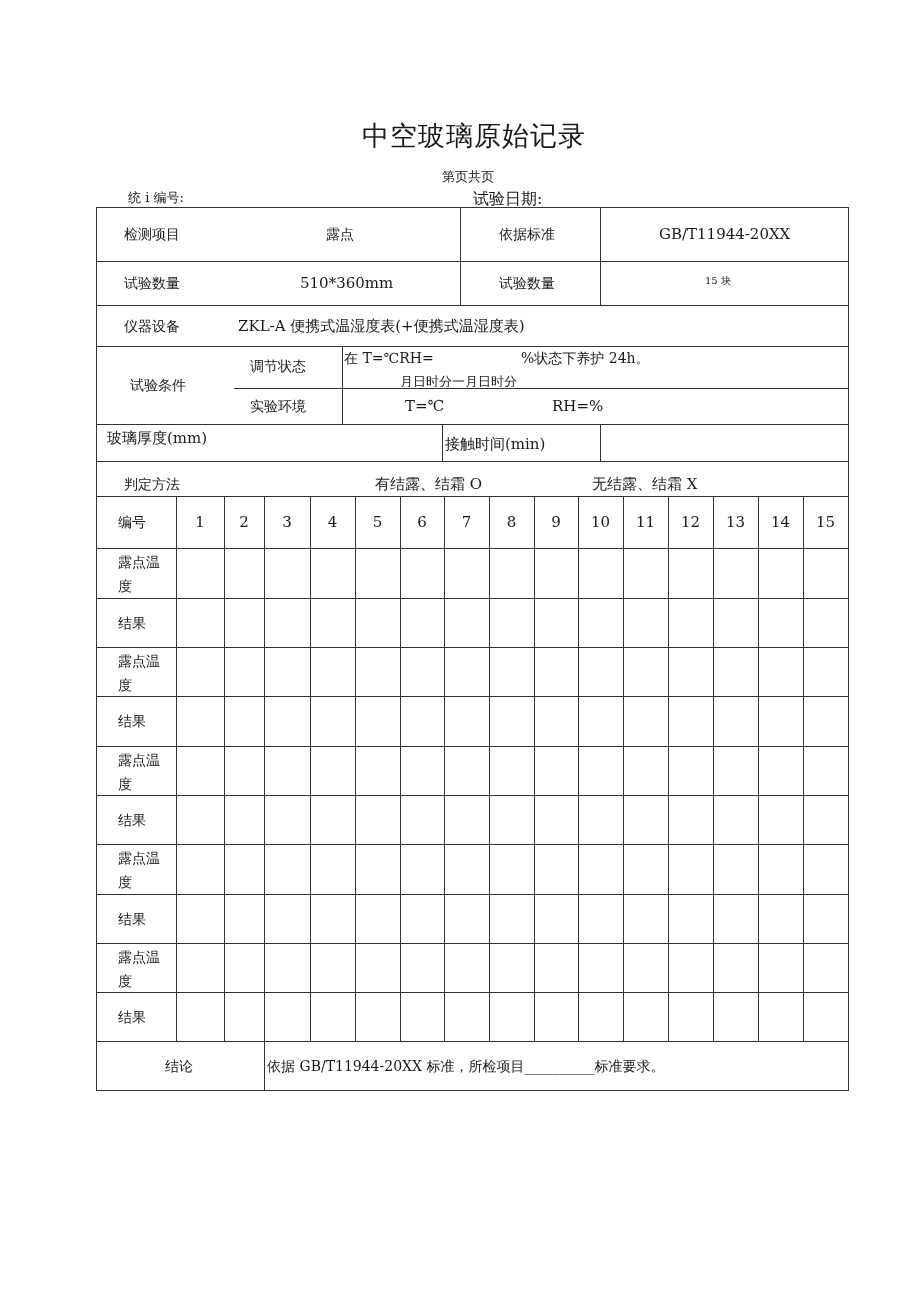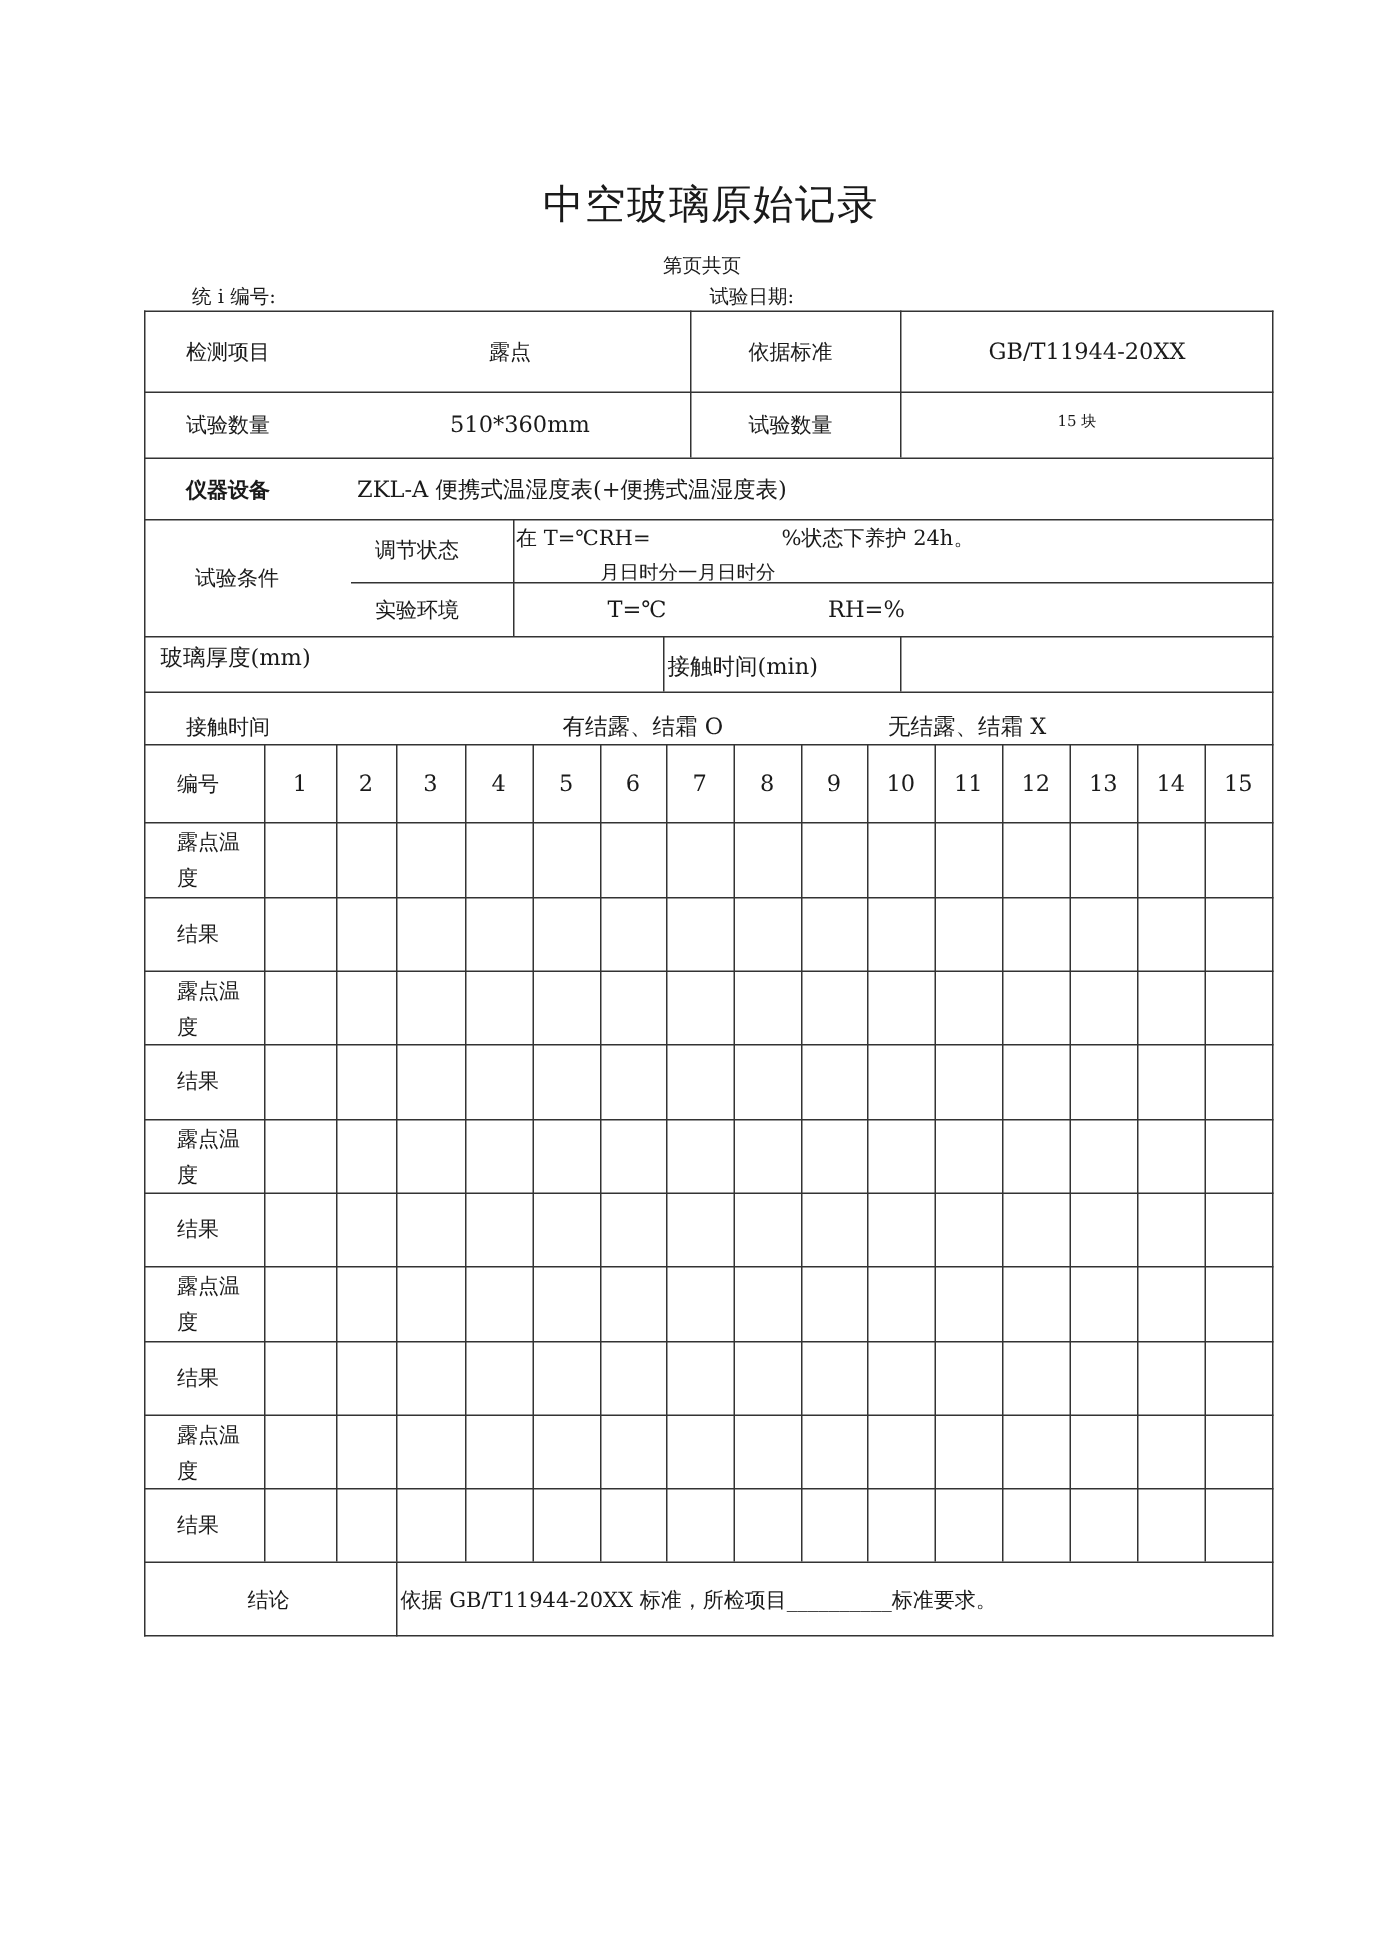--- a/index.html
+++ b/index.html
@@ -2,21 +2,21 @@
 <html><head>
 <meta charset="utf-8">
 <style>
   html, body { margin: 0; padding: 0; background: #ffffff; }
   body { width: 920px; height: 1301px; position: relative; overflow: hidden;
          font-family: "DejaVu Serif", "Liberation Serif", serif; color: #1a1a1a; }
   .title { position: absolute; left: 0; width: 948px; top: 118px; text-align: center;
            font-size: 27px; letter-spacing: 1px; font-weight: normal; }
   .pageinfo { position: absolute; left: 442px; top: 168px; font-size: 13px; }
   .serial { position: absolute; left: 128px; top: 189px; font-size: 13px; }
-  .testdate { position: absolute; left: 473px; top: 189px; font-size: 13px; }
+  .testdate { position: absolute; left: 473px; top: 189px; font-size: 16px; }
   .abs { position: absolute; }
   .line-h { position: absolute; height: 1px; background: #333; }
   .line-v { position: absolute; width: 1px; background: #333; }
   .txt { position: absolute; font-size: 14px; white-space: nowrap; }
   .num { position: absolute; font-size: 15px; text-align: center; }
   .cell-label { position: absolute; font-size: 14px; line-height: 24px; }
 </style>
 </head>
 <body>
 
@@ -41,21 +41,21 @@
   <div class="txt" style="left:326px;top:226px;">露点</div>
   <div class="txt" style="left:499px;top:226px;">依据标准</div>
   <div class="txt" style="left:659px;top:225px;font-size:15px;">GB/T11944-20XX</div>
 
   <div class="txt" style="left:124px;top:275px;">试验数量</div>
   <div class="txt" style="left:300px;top:274px;font-size:15px;">510*360mm</div>
   <div class="txt" style="left:499px;top:275px;">试验数量</div>
   <div class="txt" style="left:705px;top:274px;font-size:10px;">15 块</div>
 
   <div class="line-h" style="left:96px;top:346px;width:753px;"></div>
-  <div class="txt" style="left:124px;top:318px;font-weight:bold;">仪器设备</div>
+  <div class="txt" style="left:124px;top:318px;">仪器设备</div>
   <div class="txt" style="left:238px;top:317px;font-size:15px;">ZKL-A 便携式温湿度表(+便携式温湿度表)</div>
 
   <div class="line-h" style="left:234px;top:388px;width:615px;"></div>
   <div class="line-h" style="left:96px;top:424px;width:753px;"></div>
   <div class="line-v" style="left:342px;top:346px;height:78px;"></div>
   <div class="txt" style="left:130px;top:377px;">试验条件</div>
   <div class="txt" style="left:250px;top:358px;">调节状态</div>
   <div class="txt" style="left:344px;top:350px;font-size:14px;">在 T=℃RH=</div>
   <div class="txt" style="left:521px;top:350px;font-size:14px;">%状态下养护 24h。</div>
   <div class="txt" style="left:400px;top:373px;font-size:13px;height:14px;overflow:hidden;">月日时分一月日时分</div>
@@ -63,21 +63,21 @@
   <div class="txt" style="left:405px;top:397px;font-size:15px;">T=℃</div>
   <div class="txt" style="left:552px;top:397px;font-size:15px;">RH=%</div>
 
   <div class="line-h" style="left:96px;top:461px;width:753px;"></div>
   <div class="line-v" style="left:442px;top:424px;height:37px;"></div>
   <div class="line-v" style="left:600px;top:424px;height:37px;"></div>
   <div class="txt" style="left:107px;top:429px;font-size:15px;">玻璃厚度(mm)</div>
   <div class="txt" style="left:445px;top:435px;font-size:15px;">接触时间(min)</div>
 
   <div class="line-h" style="left:96px;top:496px;width:753px;"></div>
-  <div class="txt" style="left:124px;top:476px;">接触时间</div>
+  <div class="txt" style="left:124px;top:476px;">判定方法</div>
   <div class="txt" style="left:375px;top:475px;font-size:15px;">有结露、结霜 O</div>
   <div class="txt" style="left:592px;top:475px;font-size:15px;">无结露、结霜 X</div>
 
   <div id="grid">
       <div class="line-h" style="left:96px;top:548px;width:753px;"></div>
       <div class="line-h" style="left:96px;top:598px;width:753px;"></div>
       <div class="line-h" style="left:96px;top:647px;width:753px;"></div>
       <div class="line-h" style="left:96px;top:696px;width:753px;"></div>
       <div class="line-h" style="left:96px;top:746px;width:753px;"></div>
       <div class="line-h" style="left:96px;top:795px;width:753px;"></div>

